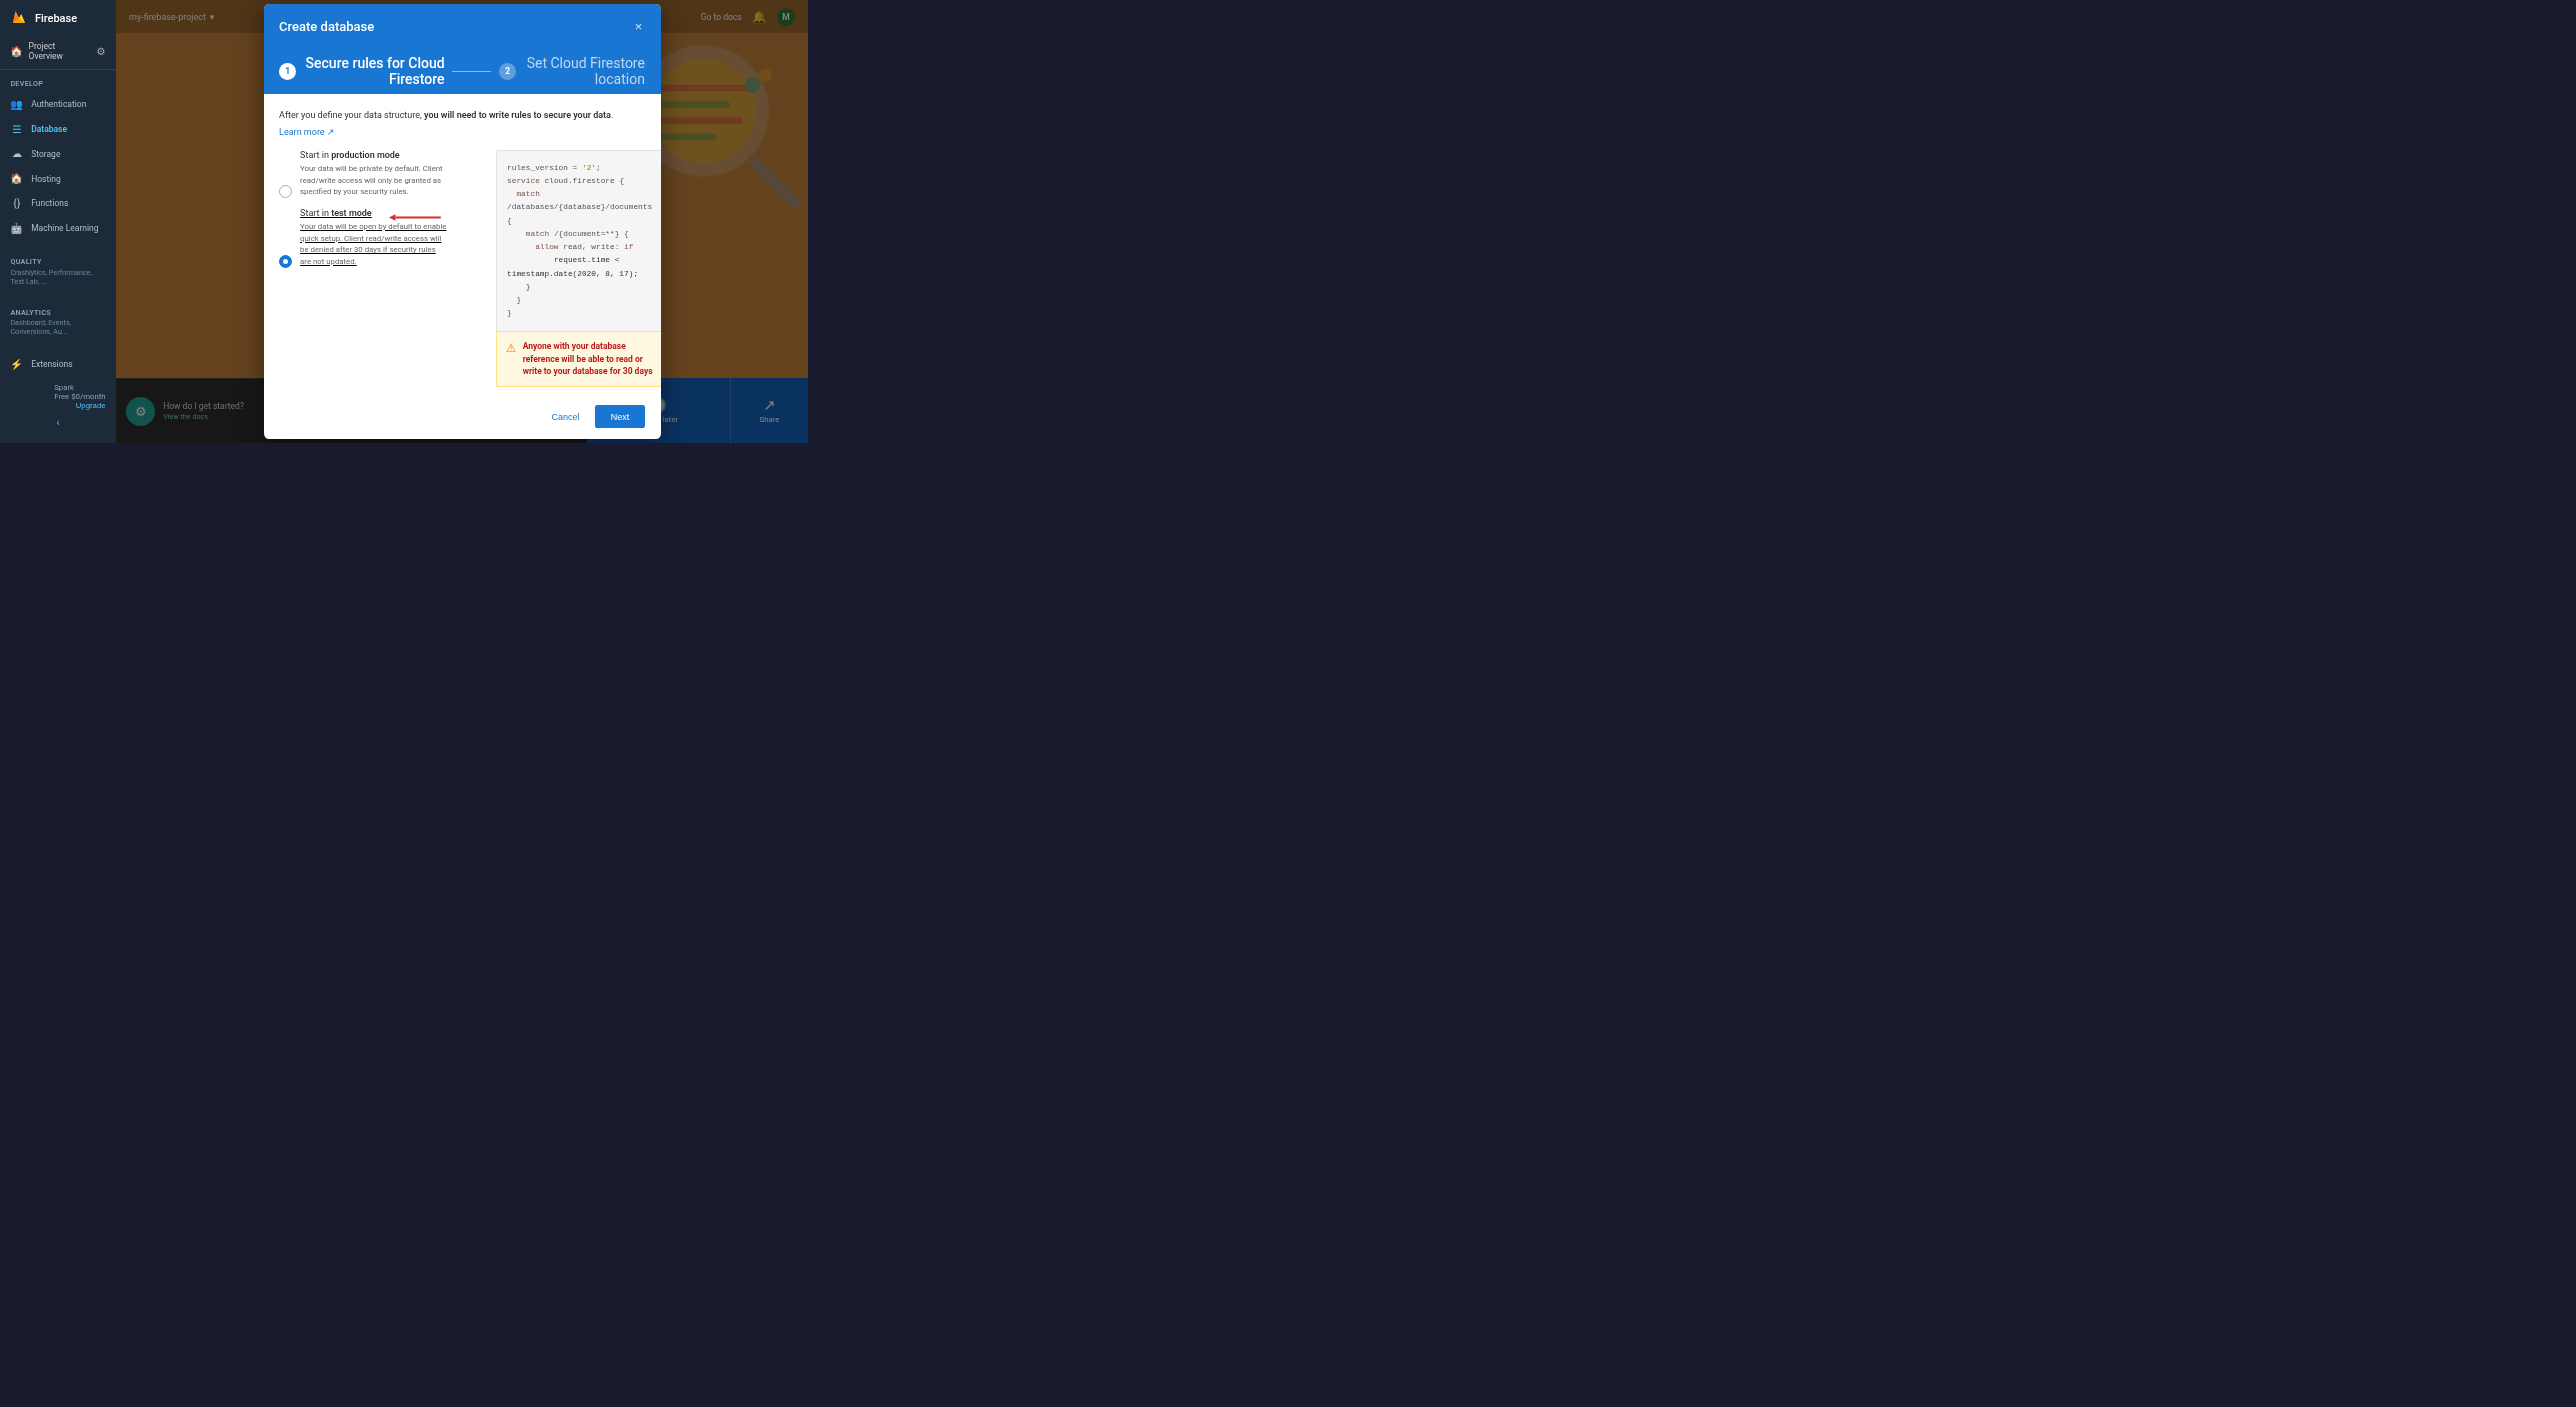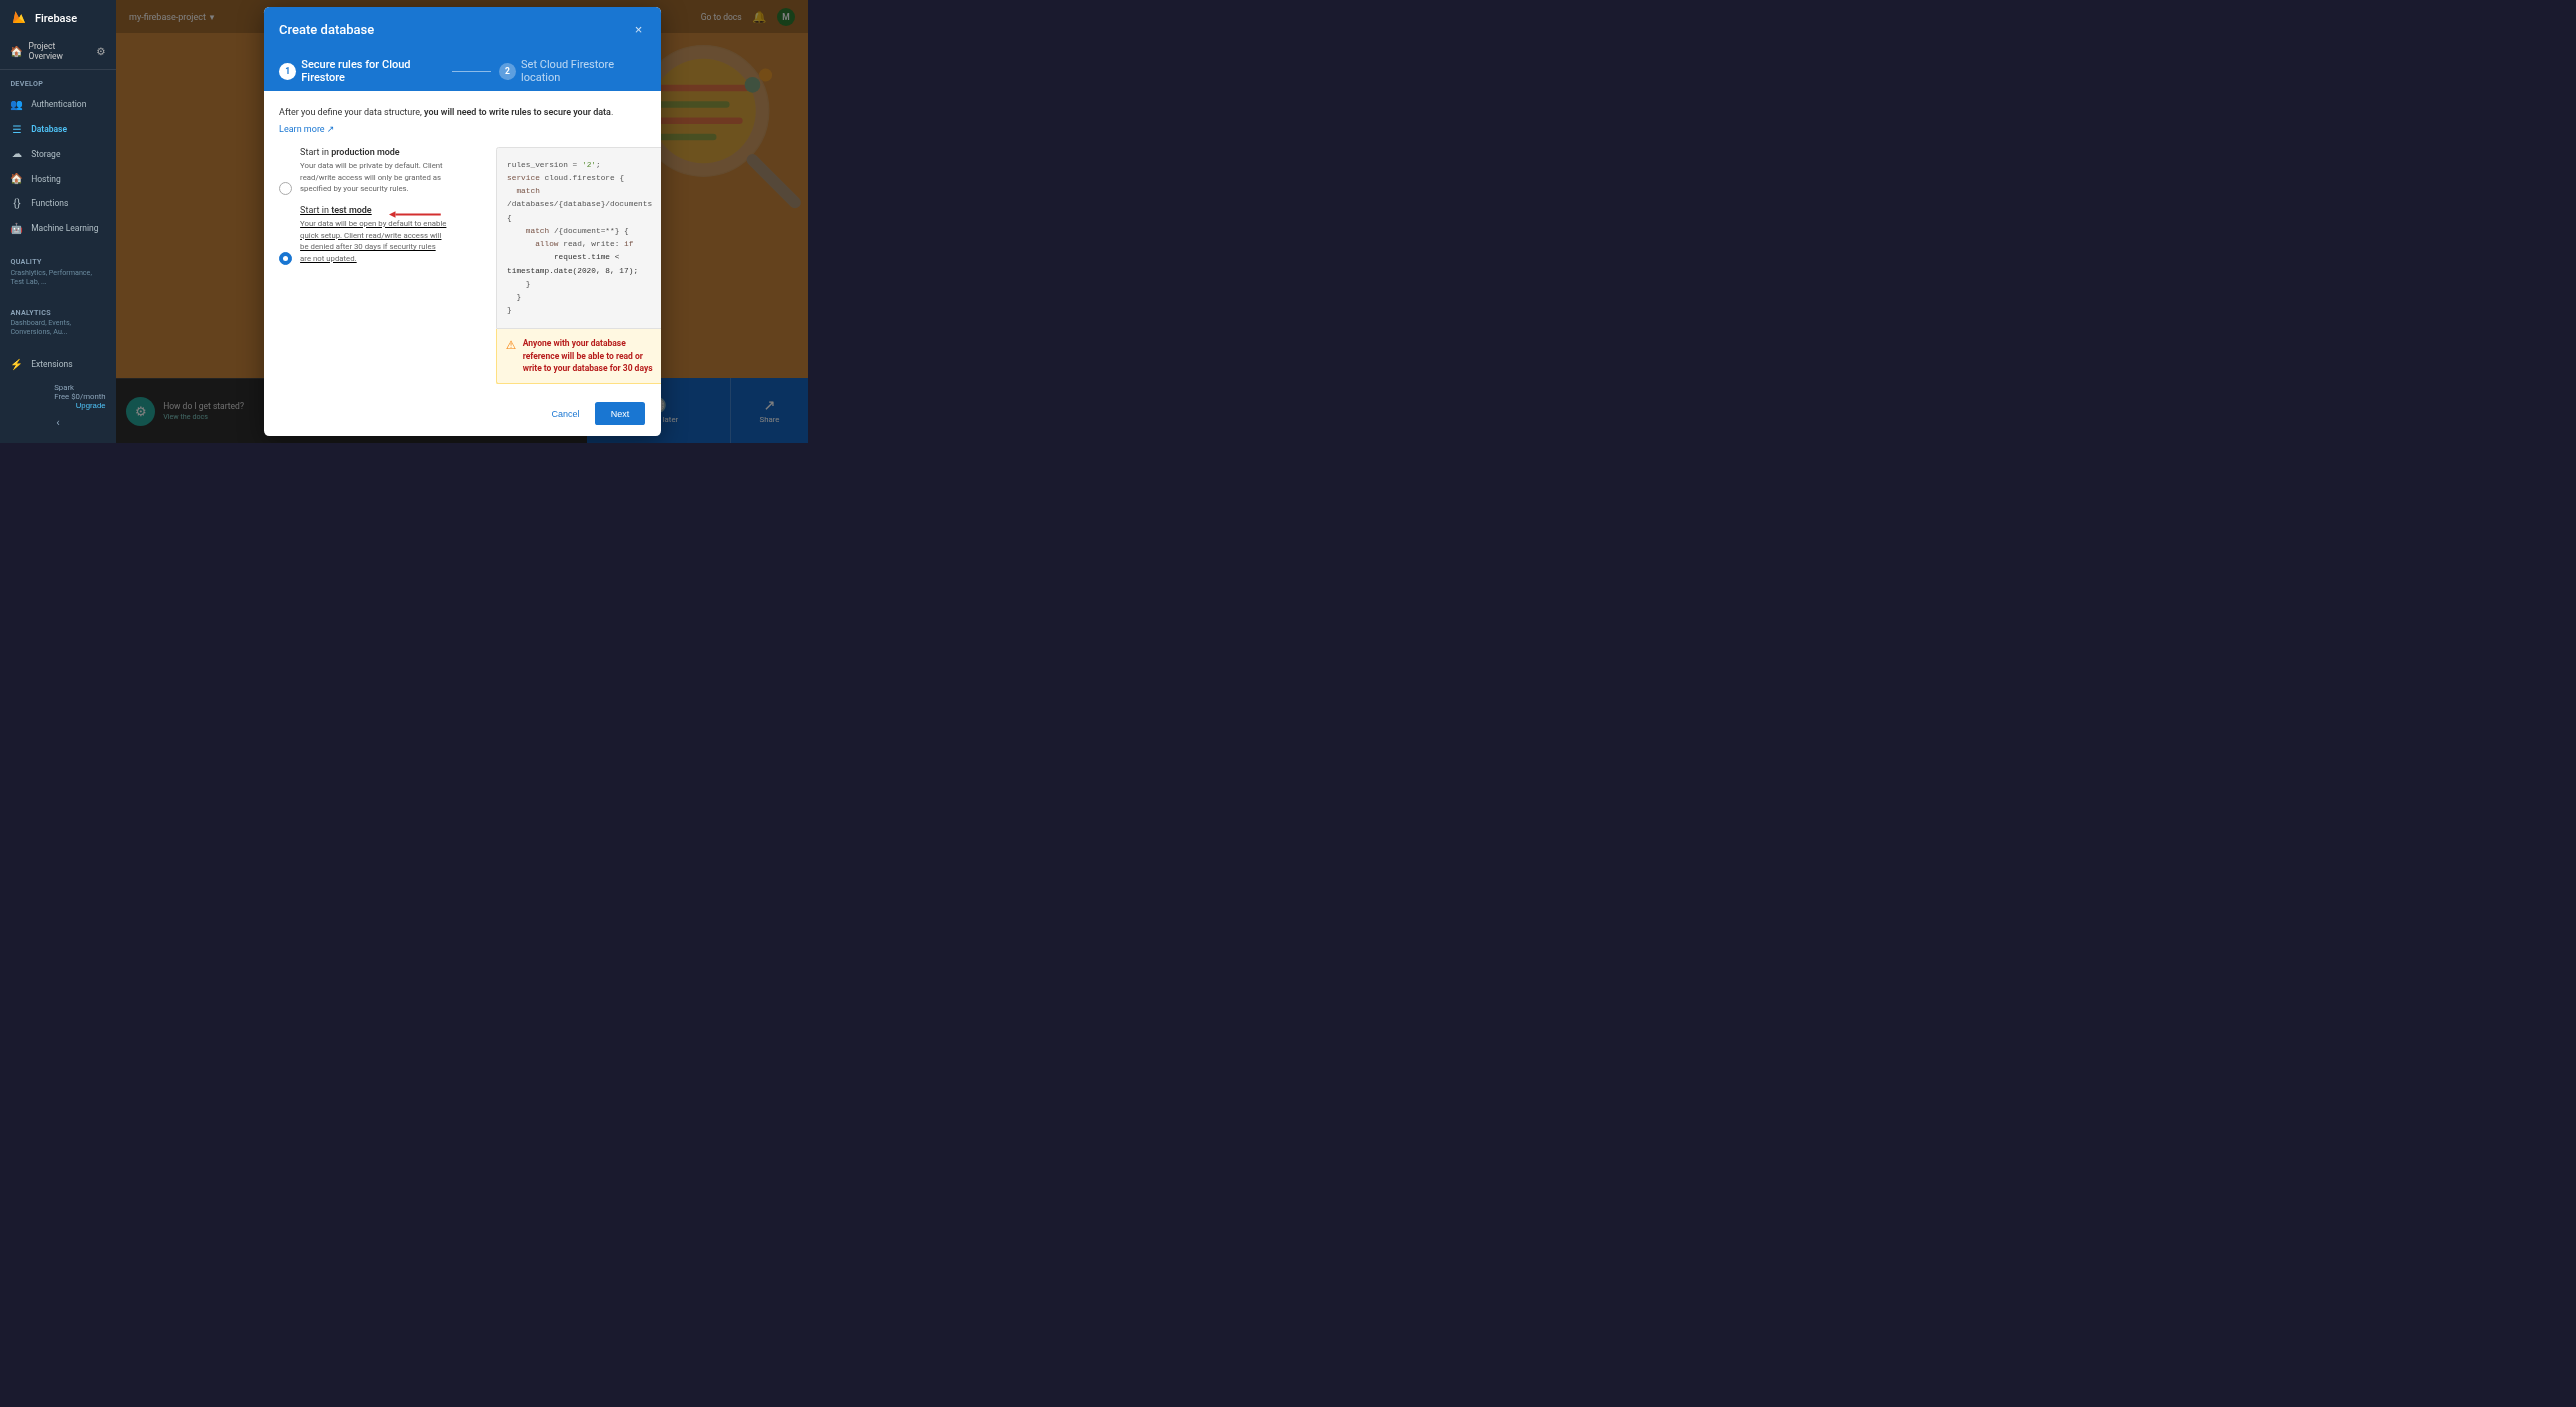--- a/index.html
+++ b/index.html
@@ -269,22 +269,23 @@
       font-size: 8.5px;
       font-weight: 700;
       flex-shrink: 0;
     }
     .step-number.inactive {
       background: rgba(255,255,255,0.3);
       color: #fff;
     }
     .step-label {
       color: #fff;
-      font-size: 11px;
+      font-size: 14px;
       font-weight: 500;
+      text-align: right;
     }
     .step-label.inactive {
       color: rgba(255,255,255,0.7);
       font-weight: 400;
     }
     .step-connector {
       flex: 0 0 39px;
       height: 0.7px;
       background: rgba(255,255,255,0.5);
     }

